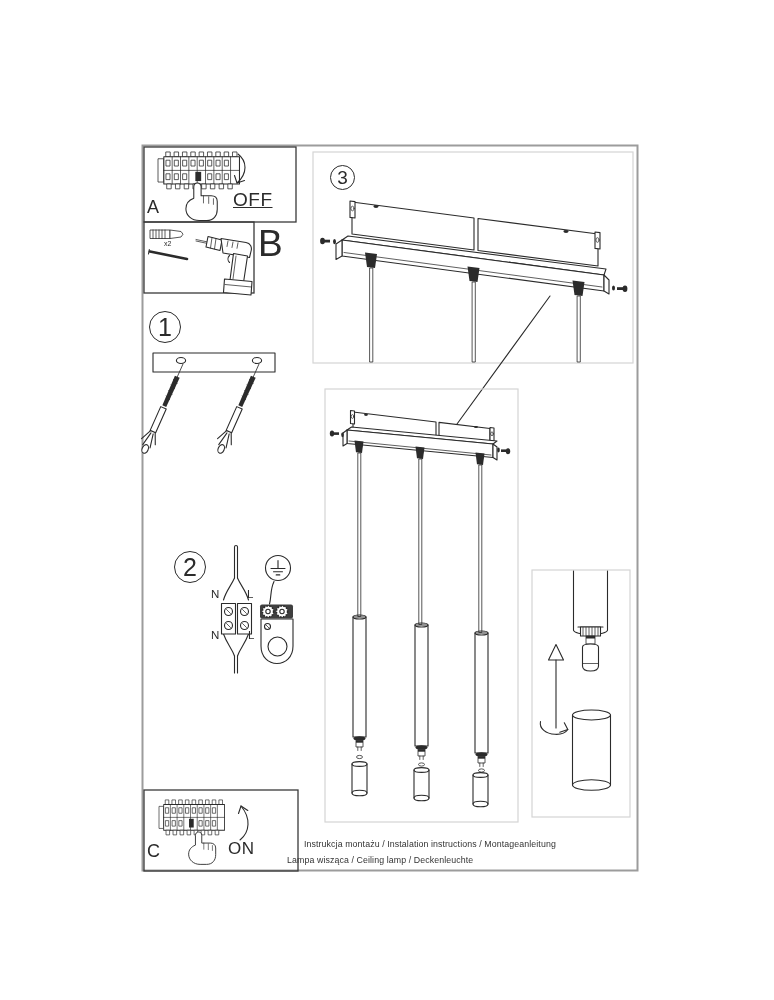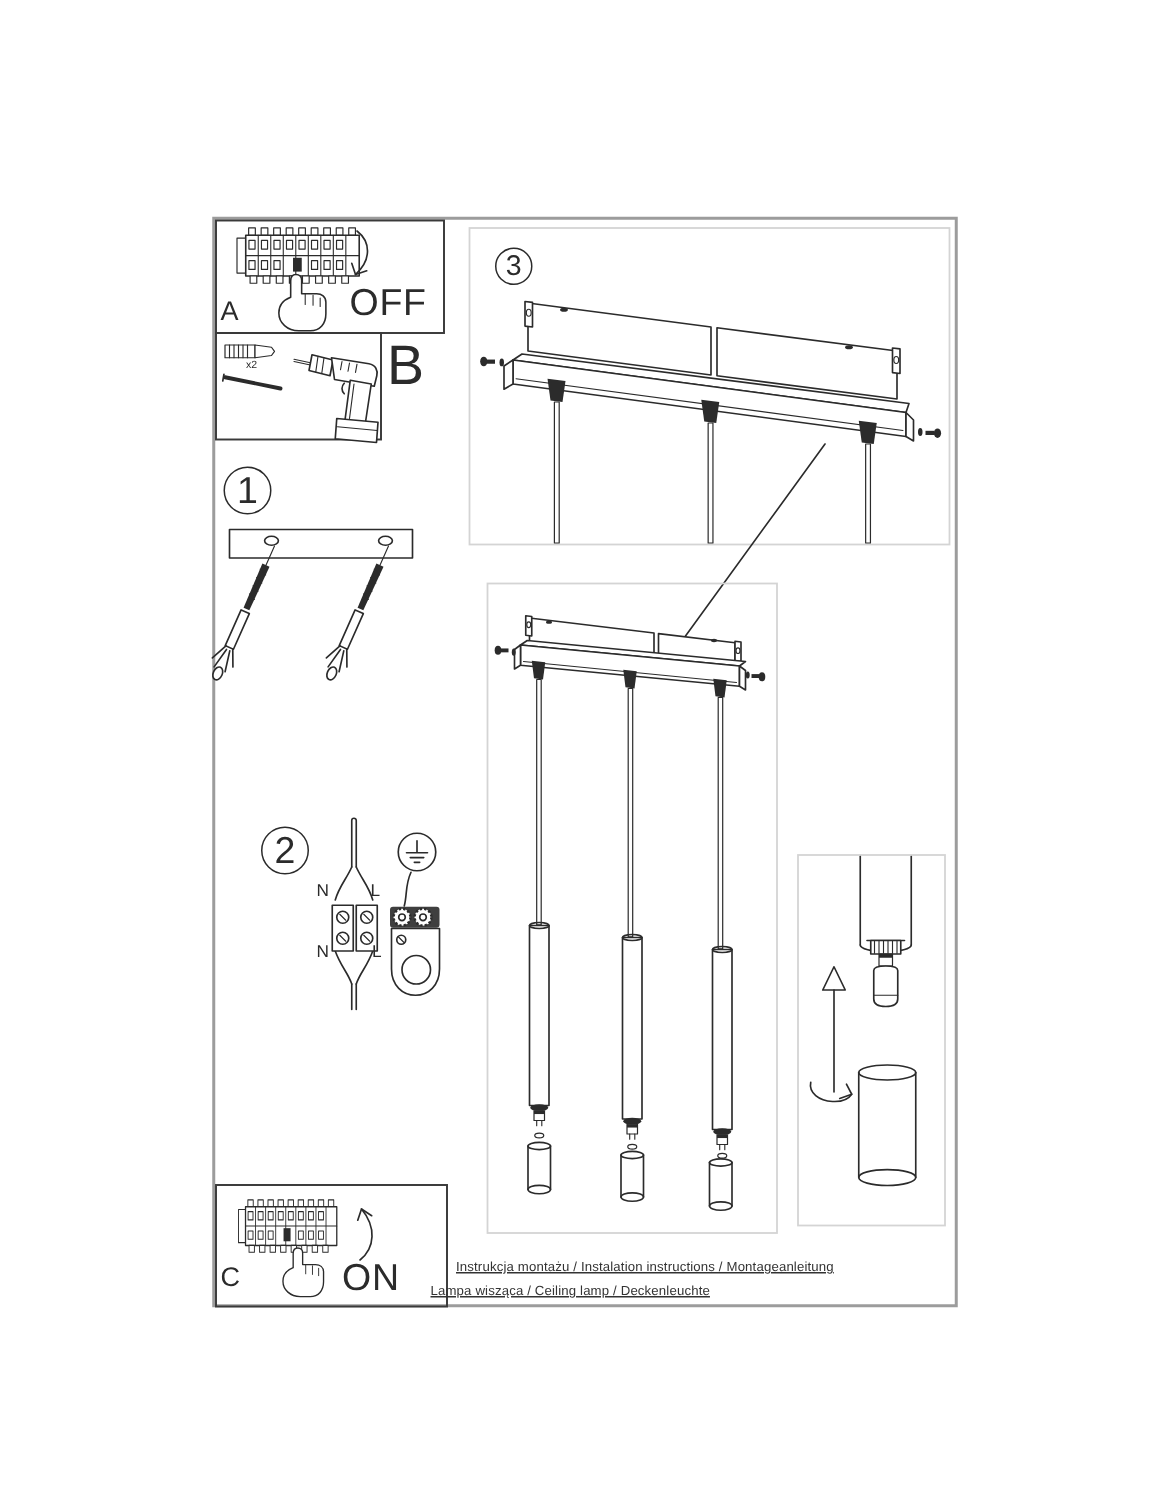--- a/index.html
+++ b/index.html
@@ -8,21 +8,21 @@
   }
   html,body{margin:0;padding:0;}
   body{width:774px;height:1000px;background:var(--paper);position:relative;
        font-family:"Liberation Sans",sans-serif;overflow:hidden;}
   .stage{position:absolute;inset:0;}
   svg{position:absolute;left:0;top:0;}
   .lbl{position:absolute;color:var(--ink);line-height:1;white-space:nowrap;}
   .num{position:absolute;border:1.5px solid var(--ink);border-radius:50%;
        display:flex;align-items:center;justify-content:center;color:var(--ink);
        background:#fff;box-sizing:border-box;}
-  .footer-line{position:absolute;color:#333;font-size:8.8px;letter-spacing:.1px;text-decoration:underline;}
+  .footer-line{position:absolute;color:#333;font-size:8.8px;letter-spacing:.1px;}
   
   .s{fill:none;stroke:var(--ink);stroke-width:1.1;stroke-linecap:round;stroke-linejoin:round;}
   .t{fill:none;stroke:var(--ink);stroke-width:.75;stroke-linecap:round;stroke-linejoin:round;}
   .sw{fill:#fff;stroke:var(--ink);stroke-width:1.1;stroke-linejoin:round;}
   .swt{fill:#fff;stroke:var(--ink);stroke-width:.8;stroke-linejoin:round;}
   .f{fill:var(--ink);stroke:none;}
   .boxdark{fill:none;stroke:var(--box-border);stroke-width:1.3;}
   .boxlight{fill:none;stroke:var(--light-border);stroke-width:1.2;}
   .frame{fill:none;stroke:var(--frame-border);stroke-width:2;}
 </style>
@@ -358,39 +358,39 @@
     <use href="#panel" transform="translate(159,799) scale(0.78,0.92)"></use>
     <use href="#hand" transform="translate(187,832) scale(0.82,0.82)"></use>
     <g class="s">
       <path d="M240,840 C250,832 251,818 241,806"></path>
       <path d="M241,806 L238.5,813.5 M241,806 L247.8,810.5"></path>
     </g>
   </g>
 </svg>
 
 <span class="lbl" style="left:147px;top:198px;font-size:18px;">A</span>
-<span class="lbl" style="left:233px;top:190px;font-size:25px;letter-spacing:.5px;">OFF</span>
+<span class="lbl" style="left:233px;top:190px;font-size:19px;letter-spacing:.5px;text-decoration:underline;">OFF</span>
 
 <span class="lbl" style="left:258px;top:225px;font-size:37px;">B</span>
 <span class="lbl" style="left:164px;top:240px;font-size:7px;">x2</span>
 
 <div class="num" style="left:149px;top:311px;width:32px;height:32px;font-size:25px;">
       <span>1</span>
     </div>
 <div class="num" style="left:174px;top:551px;width:32px;height:32px;font-size:25px;">
       <span>2</span>
     </div>
 <div class="num" style="left:330px;top:165px;width:25px;height:25px;font-size:19px;">
       <span>3</span>
     </div>
 
 <span class="lbl" style="left:211px;top:589px;font-size:11.5px;">N</span>
 <span class="lbl" style="left:247px;top:589px;font-size:11.5px;">L</span>
 <span class="lbl" style="left:211px;top:630px;font-size:11.5px;">N</span>
 <span class="lbl" style="left:248px;top:630px;font-size:11.5px;">L</span>
 
 <span class="lbl" style="left:147px;top:842px;font-size:18px;">C</span>
-<span class="lbl" style="left:228px;top:840px;font-size:25px;letter-spacing:.5px;">ON</span>
+<span class="lbl" style="left:228px;top:840px;font-size:17px;letter-spacing:.5px;">ON</span>
 
 <span class="footer-line" style="left:304px;top:839px;">Instrukcja montażu / Instalation instructions / Montageanleitung</span>
 <span class="footer-line" style="left:287px;top:855px;">Lampa wisząca / Ceiling lamp / Deckenleuchte</span>
 
 </div>
 
 </body></html>

